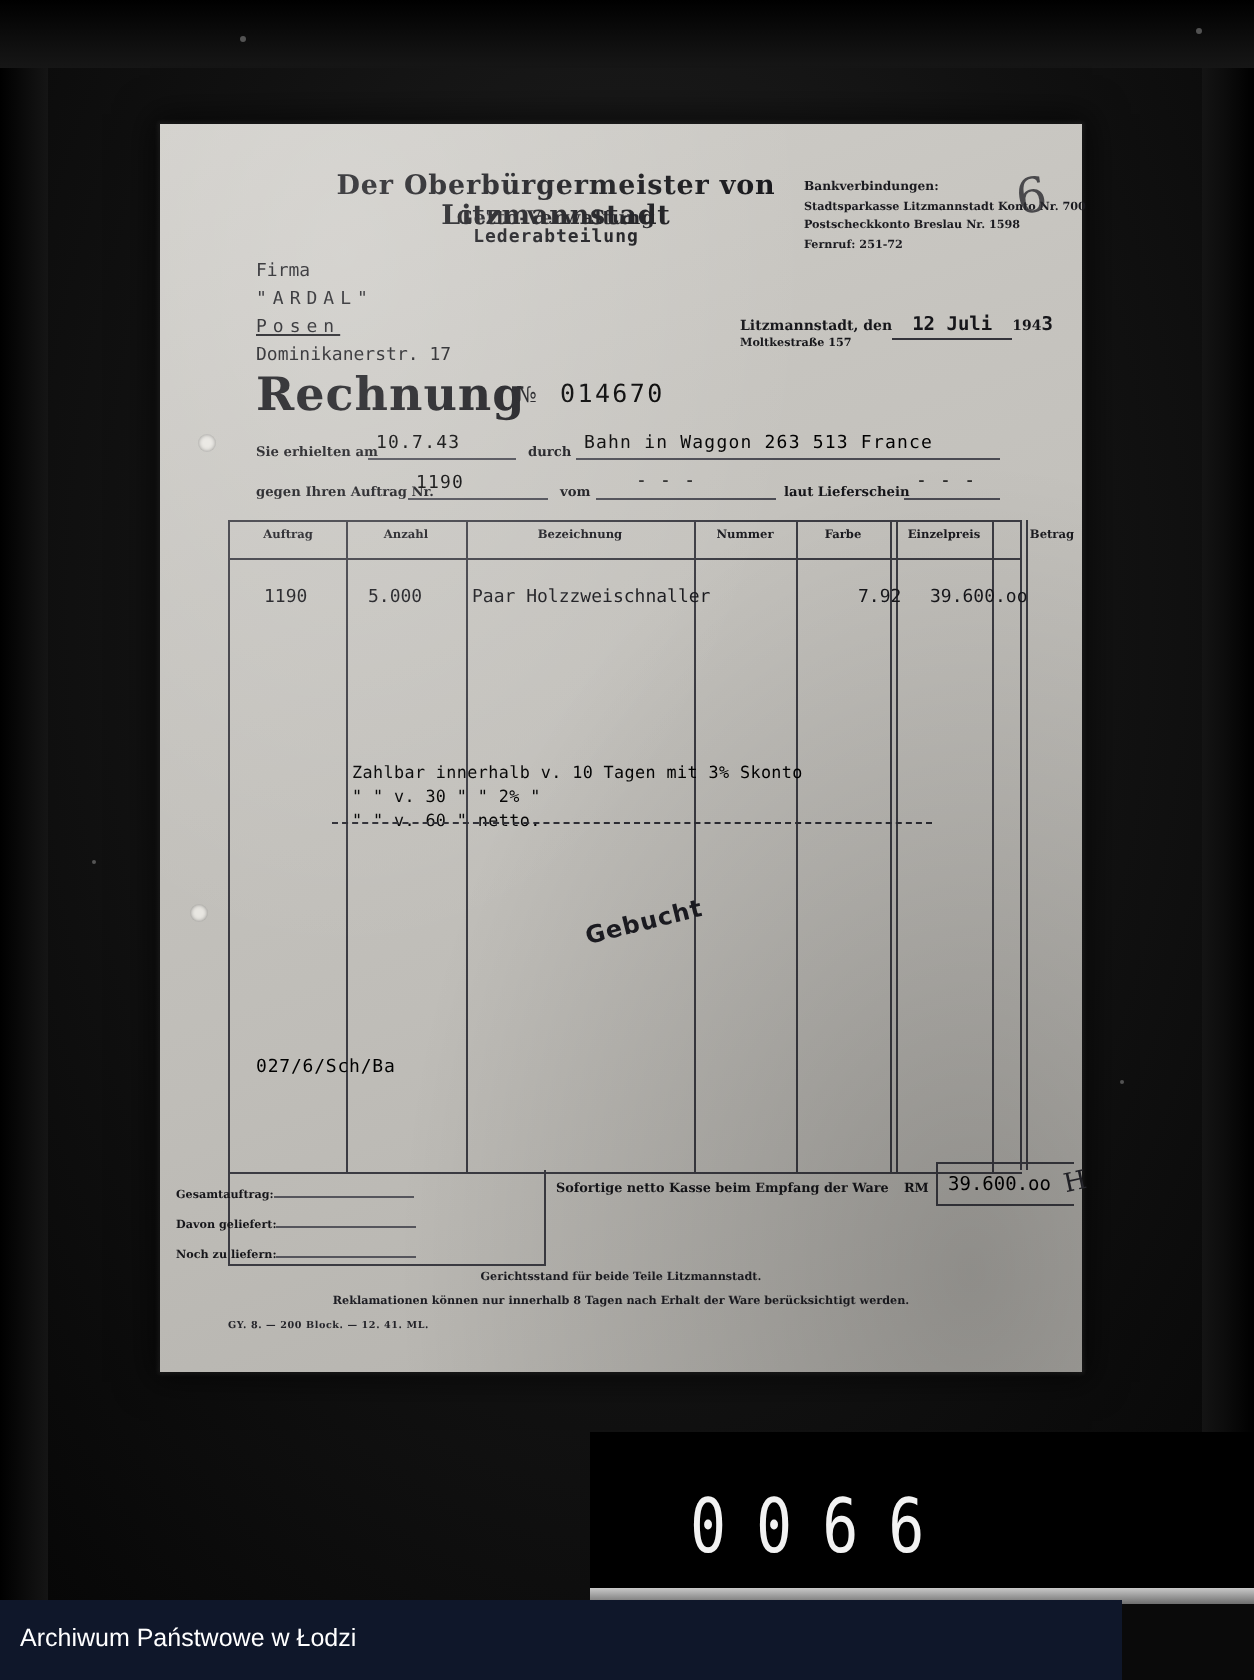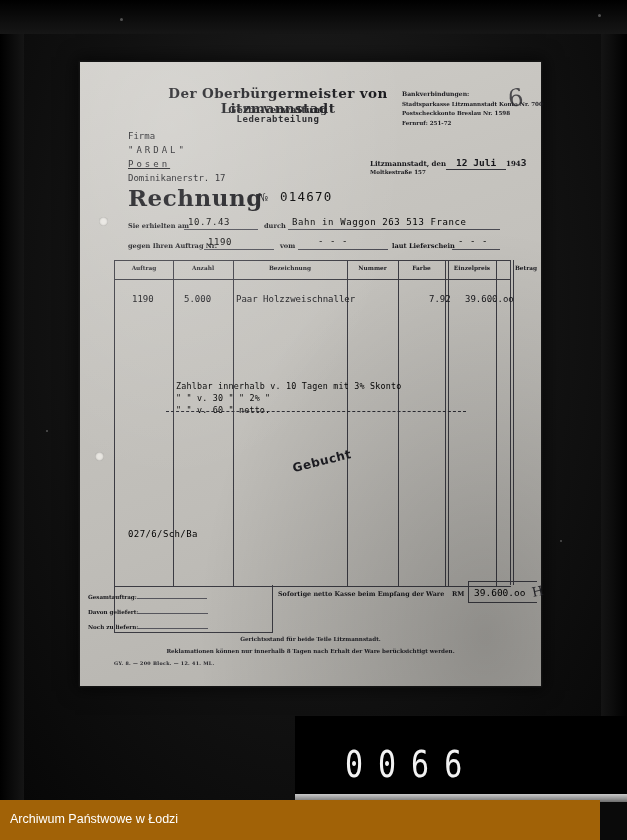--- a/index.html
+++ b/index.html
@@ -117,21 +117,21 @@
 
   
   .counter{position:absolute;left:295px;top:716px;width:332px;height:84px;background:#000;padding-left:20px;}
   .seg{position:absolute;top:26px;font-family:"DejaVu Sans Mono",monospace;
     font-size:30px;color:#f2f2f2;letter-spacing:15px;font-weight:400;
     transform:scaleY(1.25);transform-origin:top left;}
   .counter-strip{position:absolute;left:295px;top:794px;width:332px;height:8px;
     background:linear-gradient(180deg,#c9c9c9,#6e6e6e);}
 
   
-  .caption{position:absolute;left:0;top:800px;width:600px;height:40px;background:#a16207;}
+  .caption{position:absolute;left:0;top:800px;width:517px;height:40px;background:#0f172a;padding-left:44px;}
   .caption span{position:absolute;left:10px;top:12px;font-size:12.5px;color:#fff;
     font-family:"Liberation Sans",sans-serif;}
 </style>
 </head>
 <body>
 
 <div id="shot">
 
   <div class="film-bg"></div>
   <div class="film-edge-l"></div>

